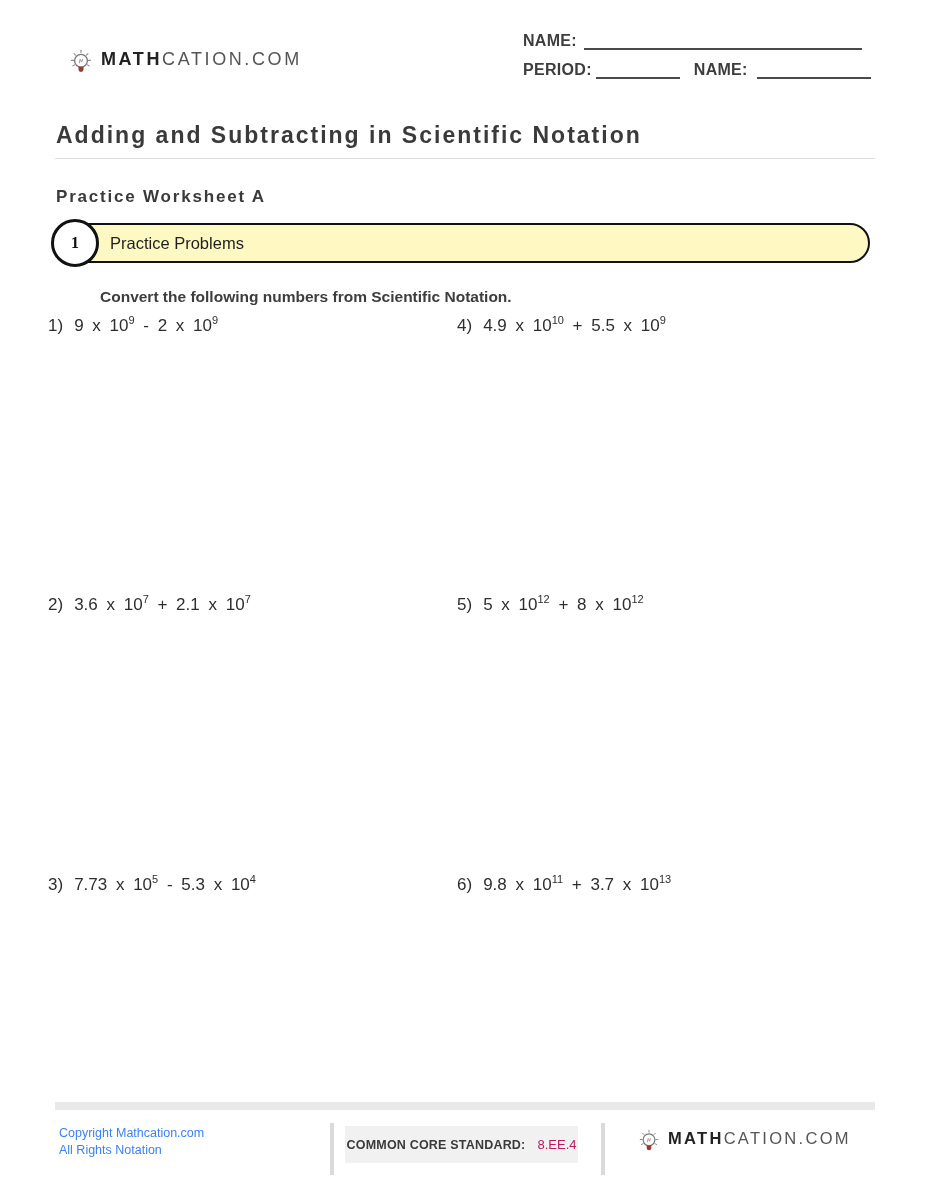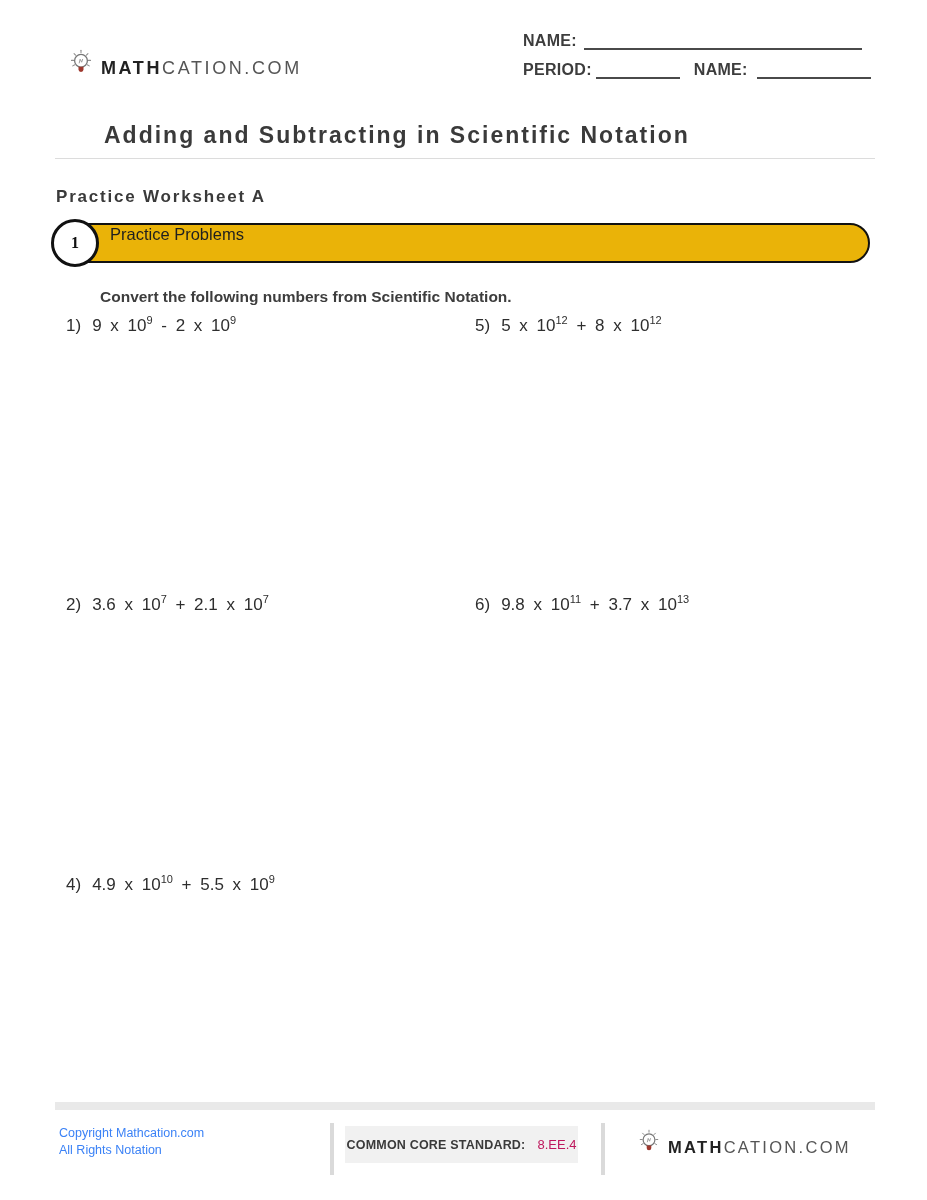--- a/index.html
+++ b/index.html
@@ -6,52 +6,52 @@
   html,body { width:927px; height:1200px; }
   body {
     position:relative;
     background:#ffffff;
     font-family:"Liberation Sans", sans-serif;
     color:#3a3a3a;
     overflow:hidden;
   }
 
   
-  .logo { display:flex; align-items:flex-end; gap:7px; }
+  .logo { display:flex; align-items:flex-start; gap:7px; }
   .logo-header { position:absolute; left:68px; top:49px; }
   .logo-text { font-size:18px; letter-spacing:2.6px; white-space:nowrap; }
   .logo-text .bold { font-weight:bold; color:#222; }
   .logo-text .light { font-weight:400; color:#555; }
 
   .name-block { position:absolute; left:523px; top:32px; width:352px; }
   .name-row { display:flex; align-items:flex-end; margin-bottom:11px; }
   .field-label { font-weight:bold; font-size:16px; color:#3d3d3d; letter-spacing:0.3px; }
   .blank { display:inline-block; border-bottom:2px solid #4a4a4a; height:14px; }
   .blank-name { width:278px; margin-left:7px; }
   .blank-period { width:84px; margin-left:4px; }
   .blank-date { width:114px; margin-left:9px; }
   .date-label { margin-left:14px; }
 
   
   .page-title {
     position:absolute; left:56px; top:122px;
-    font-size:23px; font-weight:bold; letter-spacing:2px; color:#3a3a3a;margin-left:48px;
+    font-size:23px; font-weight:bold; letter-spacing:2px; color:#3a3a3a;
   }
   .title-rule { position:absolute; left:55px; top:158px; width:820px; height:1px; background:#dcdcdc; }
   .subtitle {
     position:absolute; left:56px; top:171px;
     font-size:17px; font-weight:bold; letter-spacing:1.8px; color:#3a3a3a;margin-top:16px;
   }
 
   
   .section-pill {
     position:absolute; left:60px; top:223px; width:810px; height:40px;
     border:2px solid #111; border-radius:21px;
-    display:flex; padding-left:48px;
-    background:#eab308;
+    display:flex; align-items:center; padding-left:48px;
+    background:#fef9c3;
   }
   .section-pill-label { font-size:16.5px; color:#1f1f1f; font-weight:400; }
   .section-circle {
     position:absolute; left:51px; top:219px; width:48px; height:48px;
     border:3.5px solid #111; border-radius:50%; background:#fff;
     display:flex; align-items:center; justify-content:center;
   }
   .section-circle-num { font-family:"Liberation Serif", serif; font-weight:bold; font-size:16px; color:#111; }
 
   .instruction {
@@ -59,21 +59,21 @@
     font-size:15.5px; font-weight:bold; color:#3d3d3d;
   }
 
   
   .problems {
     position:absolute; left:0; top:316px; width:927px;
     display:grid;
     grid-template-rows:279px 280px 279px;
     grid-template-columns:409px 1fr;
     grid-auto-flow:column;
-    padding-left:66px;
+    padding-left:48px;
   }
   .problem { font-size:17px; color:#2e2e2e; white-space:nowrap; }
   .pnum { margin-right:11px; }
   .pexpr { word-spacing:4px; }
   .pexpr sup { font-size:11px; vertical-align:super; line-height:0; }
 
   
   .footer-bar { position:absolute; left:55px; top:1102px; width:820px; height:8px; background:#e9e9e9; }
   .copyright {
     position:absolute; left:59px; top:1125px;
@@ -136,20 +136,21 @@
 </div>
 <div class="section-circle">
   <span class="section-circle-num">1</span>
 </div>
 
 <div class="instruction">Convert the following numbers from Scientific Notation.</div>
 
 <div class="problems">
     <div class="problem"><span class="pnum">1)</span><span class="pexpr">9 x 10<sup>9</sup> - 2 x 10<sup>9</sup></span></div>
     <div class="problem"><span class="pnum">2)</span><span class="pexpr">3.6 x 10<sup>7</sup> + 2.1 x 10<sup>7</sup></span></div>
+    <div class="problem"><span class="pnum">3)</span><span class="pexpr">7.73 x 10<sup>5</sup> - 5.3 x 10<sup>4</sup></span></div>
     <div class="problem"><span class="pnum">4)</span><span class="pexpr">4.9 x 10<sup>10</sup> + 5.5 x 10<sup>9</sup></span></div>
     <div class="problem"><span class="pnum">5)</span><span class="pexpr">5 x 10<sup>12</sup> + 8 x 10<sup>12</sup></span></div>
     <div class="problem"><span class="pnum">6)</span><span class="pexpr">9.8 x 10<sup>11</sup> + 3.7 x 10<sup>13</sup></span></div>
   </div>
 
 <div class="footer-bar"></div>
 
 <div class="copyright">
   <div>Copyright Mathcation.com</div>
   <div>All Rights Notation</div>

